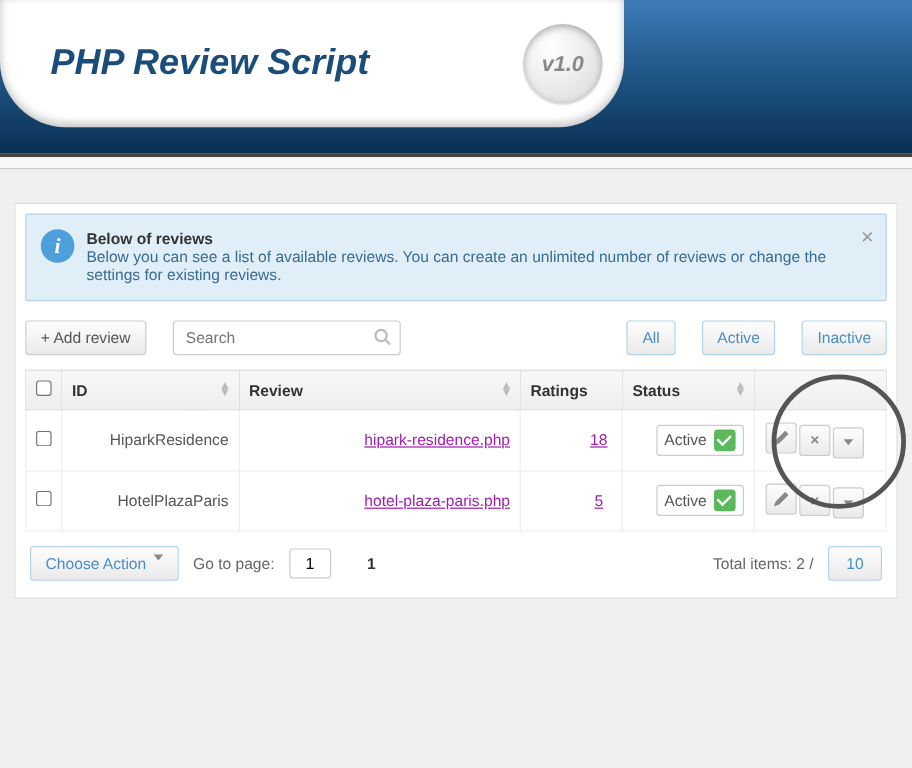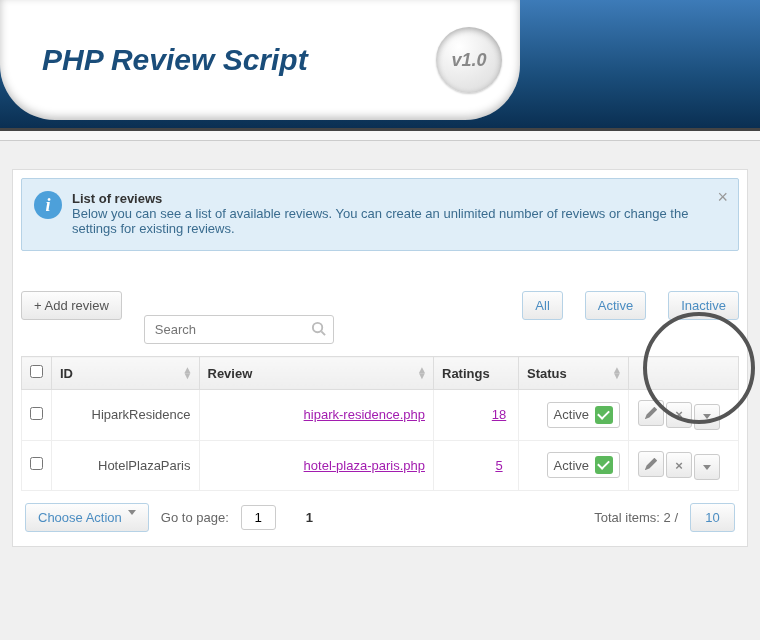--- a/index.html
+++ b/index.html
@@ -1,31 +1,31 @@
 <!DOCTYPE html>
 <html><head>
 <meta charset="utf-8">
 <style>
 * { box-sizing: border-box; margin: 0; padding: 0; }
 body { font-family: Arial, sans-serif; font-size: 13px; background: #f0f0f0; }
 .header-bar { height: 128px; background: linear-gradient(to bottom, #3d7bb8 0%, #1a4d7a 60%, #0a2f52 100%); position: relative; }
-.header-pill { position: absolute; top: 0; left: 0; width: 520px; height: 120px; background: #fff; border-radius: 0 0 55px 55px; box-shadow: inset 0 -3px 8px rgba(0,0,0,0.25); display: flex; align-items: center; padding-left: 42px; }
+.header-pill { position: absolute; top: 0; left: 0; width: 520px; height: 106px; background: #fff; border-radius: 0 0 55px 55px; box-shadow: inset 0 -3px 8px rgba(0,0,0,0.25); display: flex; align-items: center; padding-left: 42px; }
 .header-title { color: #1a4d7a; font-size: 30px; font-weight: bold; font-style: italic; }
 .version-badge { position: absolute; right: 18px; top: 50%; transform: translateY(-50%); width: 66px; height: 66px; border-radius: 50%; background: radial-gradient(circle at 35% 30%, #fff, #d8d8d8); box-shadow: inset 0 2px 6px rgba(0,0,0,0.3), 0 1px 2px rgba(0,0,0,0.2); display: flex; align-items: center; justify-content: center; color: #888; font-size: 18px; font-weight: bold; font-style: italic; }
 .sub-bar { height: 10px; background: #f8f8f8; border-bottom: 1px solid #ccc; }
 .dark-bar { height: 3px; background: #444; }
 .content { margin: 28px 12px 12px 12px; background: #fff; border: 1px solid #ddd; padding: 8px; }
 .info-box { background: #e0eef8; border: 1px solid #b6d2e6; color: #3a6c8f; padding: 12px 14px 14px 50px; position: relative; border-radius: 2px; }
 .info-icon { position: absolute; left: 12px; top: 12px; width: 28px; height: 28px; border-radius: 50%; background: #4da0da; display: flex; align-items: center; justify-content: center; color: #fff; font-family: Georgia, serif; font-style: italic; font-weight: bold; font-size: 18px; }
 .info-title { font-weight: bold; color: #333; }
 .info-close { position: absolute; right: 10px; top: 8px; color: #999; font-size: 18px; cursor: pointer; }
 .toolbar { display: flex; align-items: center; gap: 22px; margin: 16px 0 12px 0; }
 .btn { background: linear-gradient(to bottom, #fdfdfd, #eaeaea); border: 1px solid #ccc; border-radius: 3px; padding: 6px 12px; cursor: pointer; color: #555; font-size: 13px; }
 .btn-blue { color: #4b8dc2; border-color: #b6d2e6; }
-.search-box { position: relative; width: 190px; margin-top: 48px; }
+.search-box { position: relative; width: 190px; }
 .search-box input { width: 100%; padding: 6px 28px 6px 10px; border: 1px solid #ccc; border-radius: 3px; font-size: 13px; }
 .search-icon { position: absolute; right: 8px; top: 50%; transform: translateY(-50%); color: #bbb; }
 .spacer { flex: 1; }
 table { width: 100%; border-collapse: collapse; }
 th { background: linear-gradient(to bottom, #f8f8f8, #eee); border: 1px solid #ddd; padding: 8px; text-align: left; font-weight: bold; color: #333; position: relative; }
 .sort-arrows { position: absolute; right: 6px; top: 50%; transform: translateY(-50%); color: #bbb; font-size: 10px; line-height: 6px; }
 td { border: 1px solid #eee; padding: 10px 8px; color: #555; text-align: right; }
 .link { color: #a21caf; margin-left: 46px; }
 .status-select { display: inline-flex; align-items: center; gap: 6px; border: 1px solid #ccc; border-radius: 3px; padding: 3px 6px; background: #fff; }
 .check-badge { display: inline-block; width: 18px; height: 18px; background: #5cb85c; border-radius: 3px; position: relative; }
@@ -51,21 +51,21 @@
   </div>
 </div>
 <div class="dark-bar"></div>
 <div class="sub-bar"></div>
 
 <div class="content" style="position:relative;">
 
   <div class="info-box">
     <div class="info-icon">i</div>
     <span class="info-close">×</span>
-    <div><span class="info-title">List of reviews</span></div>
+    <div><span class="info-title">Below of reviews</span></div>
     <div>Below you can see a list of available reviews. You can create an unlimited number of reviews or change the settings for existing reviews.</div>
   </div>
 
   <div class="toolbar">
     <button class="btn">+ Add review</button>
     <div class="search-box">
       <input type="text" placeholder="Search" style="">
       <span class="search-icon">
         <svg width="15" height="15" viewBox="0 0 16 16" fill="none" stroke="#bbb" stroke-width="2">
             <circle cx="7" cy="7" r="5"></circle>

